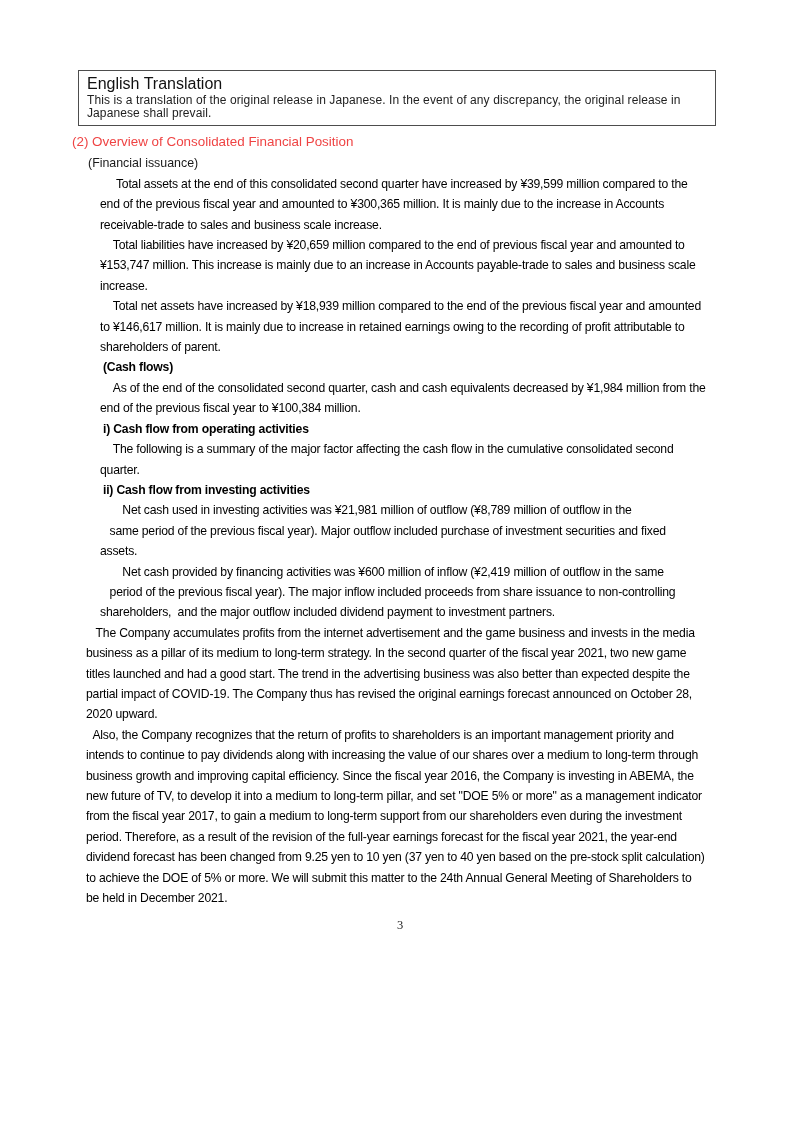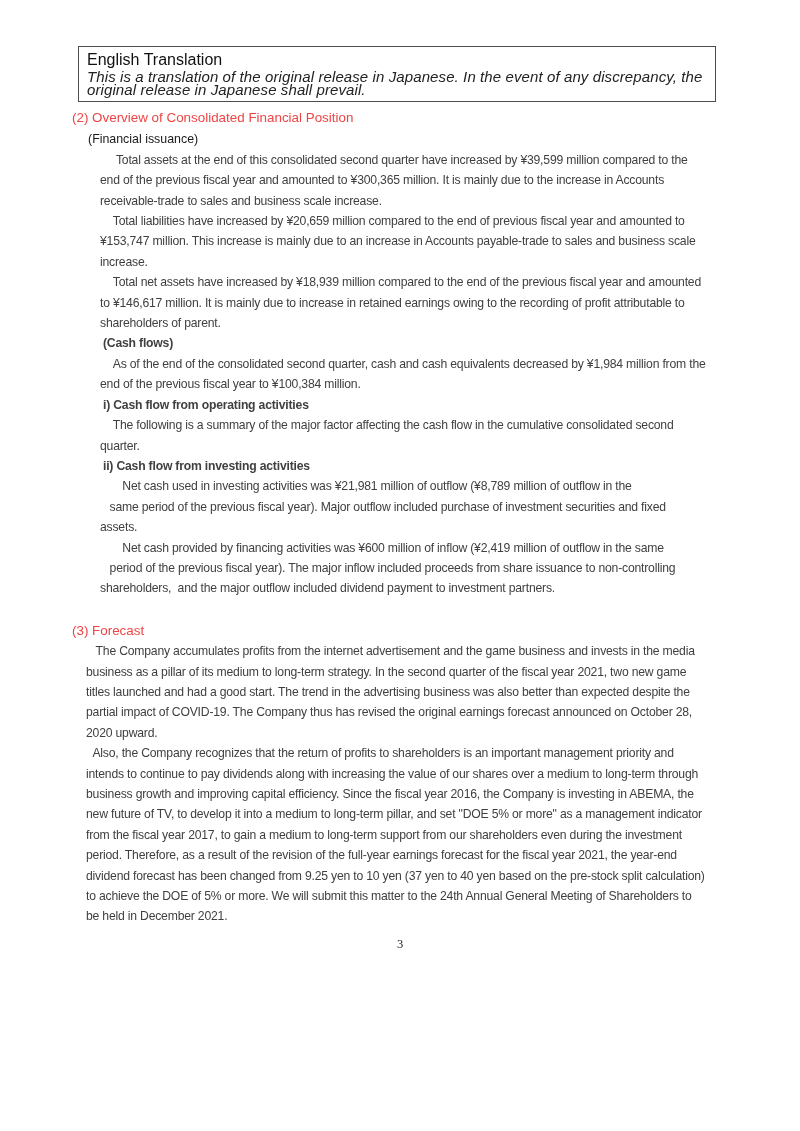--- a/index.html
+++ b/index.html
@@ -11,58 +11,58 @@
     position: relative;
     width: 800px;
     height: 1131px;
     background: #ffffff;
     font-family: "Liberation Sans", sans-serif;
     color: #1a1a1a;
     overflow: hidden;
   }
   .content {
     padding-top: 46px;
+    margin-top: 24px;
   }
   .header-box {
     margin-left: 78px;
     width: 620px;
     border: 1px solid #4d4d4d;
     padding: 3px 8px 5px 8px;
   }
   .header-title {
     font-size: 16px;
     line-height: 20px;
     color: #111;
   }
   .header-note {
-    font-size: 15px;
+    font-size: 12px;
     line-height: 13px;
     color: #222;
     letter-spacing: 0.1px;
-    font-style: italic;
   }
   .s-heading {
     margin-left: 72px;
     font-size: 13.4px;
     line-height: 20.4px;
     color: #ef4444;
   }
   .s2-heading { margin-top: 6px; }
   .s3-heading { margin-top: 22px; }
   .sub-label {
     margin-left: 88px;
     font-size: 12.4px;
     line-height: 20.4px;
     margin-top: 1px;
   }
   .col {
     font-size: 12.2px;
     line-height: 20.4px;
     letter-spacing: -0.2px;
-    color: #404040;
+    color: #000000;
   }
   .col-main {
     margin-left: 100px;
     width: 700px;
   }
   .col-forecast {
     margin-left: 86px;
     width: 706px;
   }
   p.pre {
@@ -122,21 +122,20 @@
       <p class="pre label-inline">ii) Cash flow from investing activities</p>
       <p class="pre">       Net cash used in investing activities was ¥21,981 million of outflow (¥8,789 million of outflow in the
    same period of the previous fiscal year). Major outflow included purchase of investment securities and fixed
 assets.</p>
 
       <p class="pre">       Net cash provided by financing activities was ¥600 million of inflow (¥2,419 million of outflow in the same
    period of the previous fiscal year). The major inflow included proceeds from share issuance to non-controlling
 shareholders,  and the major outflow included dividend payment to investment partners.</p>
     </div>
 
-    <div class="s-heading s3-heading">(3) Forecast</div>
 
     <div class="col col-forecast">
       <p class="pre">   The Company accumulates profits from the internet advertisement and the game business and invests in the media
 business as a pillar of its medium to long-term strategy. In the second quarter of the fiscal year 2021, two new game
 titles launched and had a good start. The trend in the advertising business was also better than expected despite the
 partial impact of COVID-19. The Company thus has revised the original earnings forecast announced on October 28,
 2020 upward.</p>
       <p class="pre">  Also, the Company recognizes that the return of profits to shareholders is an important management priority and
 intends to continue to pay dividends along with increasing the value of our shares over a medium to long-term through
 business growth and improving capital efficiency. Since the fiscal year 2016, the Company is investing in ABEMA, the

